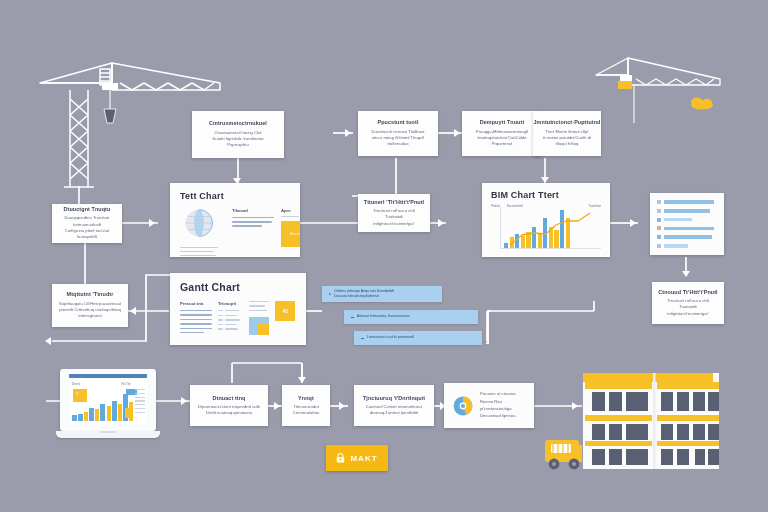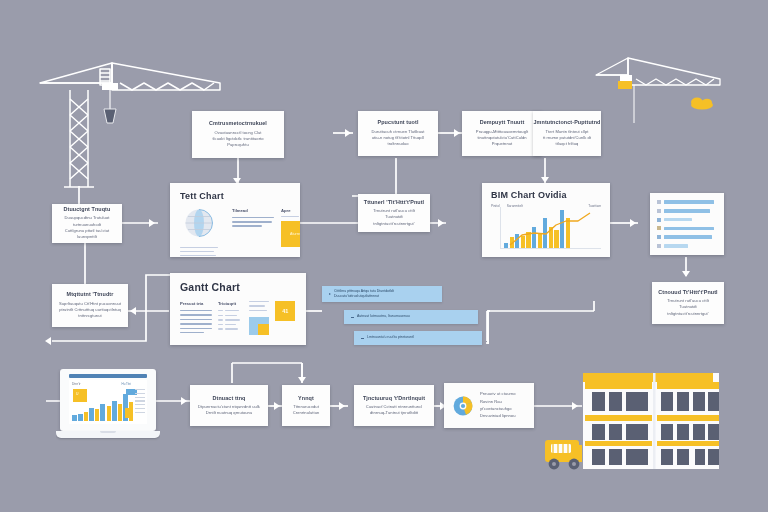--- a/index.html
+++ b/index.html
@@ -404,21 +404,21 @@
         <div class="mini-h">Apre</div>
         <div class="rule" style="width:18px;margin-top:3px"></div>
         <div style="margin-top:4px;width:28px;height:26px;background:#f6c026;display:flex;align-items:center;justify-content:center;">
           <span class="blurtxt" style="font-size:3.6px;color:#fff7dd">Aturre</span>
         </div>
       </div>
     </div>
   </div>
 
   <div class="card" style="left:482px;top:172px;width:128px;height:74px;z-index:6;padding:7px 9px;">
-    <div class="chartcard-title" style="font-size:9px;">BIM Chart Ovidia</div>
+    <div class="chartcard-title" style="font-size:9px;">BIM Chart Ttert</div>
     <div style="display:flex;gap:7px;margin-top:4px;">
       <span class="blurtxt" style="font-size:3.2px;color:#6d748a">Pinitol</span>
       <span class="blurtxt" style="font-size:3.2px;color:#6d748a">Saranmitelt</span>
       <span class="blurtxt" style="font-size:3.2px;color:#6d748a;margin-left:auto">Tuoritiwe</span>
     </div>
     <div style="position:absolute;left:20px;bottom:8px;right:9px;height:42px;">
       <div style="position:absolute;left:-2px;top:0;bottom:0;width:1px;background:#dde2ea"></div>
       <div style="position:absolute;left:-2px;bottom:0;right:0;height:1px;background:#dde2ea"></div>
       <div style="position:absolute;left:2px;right:0;bottom:1px;height:41px;display:flex;align-items:flex-end;gap:1.3px;">
         <div style="width:4.3px;height:12%;background:#62aadd"></div>
@@ -535,14 +535,22 @@
   <div class="taskbar" style="left:344px;top:299px;width:134px;height:14px;z-index:6;">
     <span class="tb-dot" style="height:1px;width:3px"></span>
     <span class="tb-txt">Autnuut lutrnuutrru, Itunurruuenuu</span>
   </div>
 
   <div class="taskbar" style="left:354px;top:320px;width:128px;height:14px;z-index:6;">
     <span class="tb-dot" style="height:1px;width:3px"></span>
     <span class="tb-txt">Lrntnuuntu'u ruut'tu  ptnrturuntl</span>
   </div>
 
+  <div class="ybtn" style="left:326px;top:434px;width:62px;height:26px;z-index:8;">
+    <svg width="9" height="10" viewBox="0 0 9 10">
+      <path d="M2,4.4 V3 a2.5,2.5 0 0 1 5,0 V4.4" fill="none" stroke="#fffdf6" stroke-width="1.1"></path>
+      <rect x="0.8" y="4.2" width="7.4" height="5.2" rx="1" fill="#fffdf6"></rect>
+      <circle cx="4.5" cy="6.6" r="1" fill="#f6b913"></circle>
+    </svg>
+    <span>MAKT</span>
+  </div>
 
 </div>
 
 </body></html>

